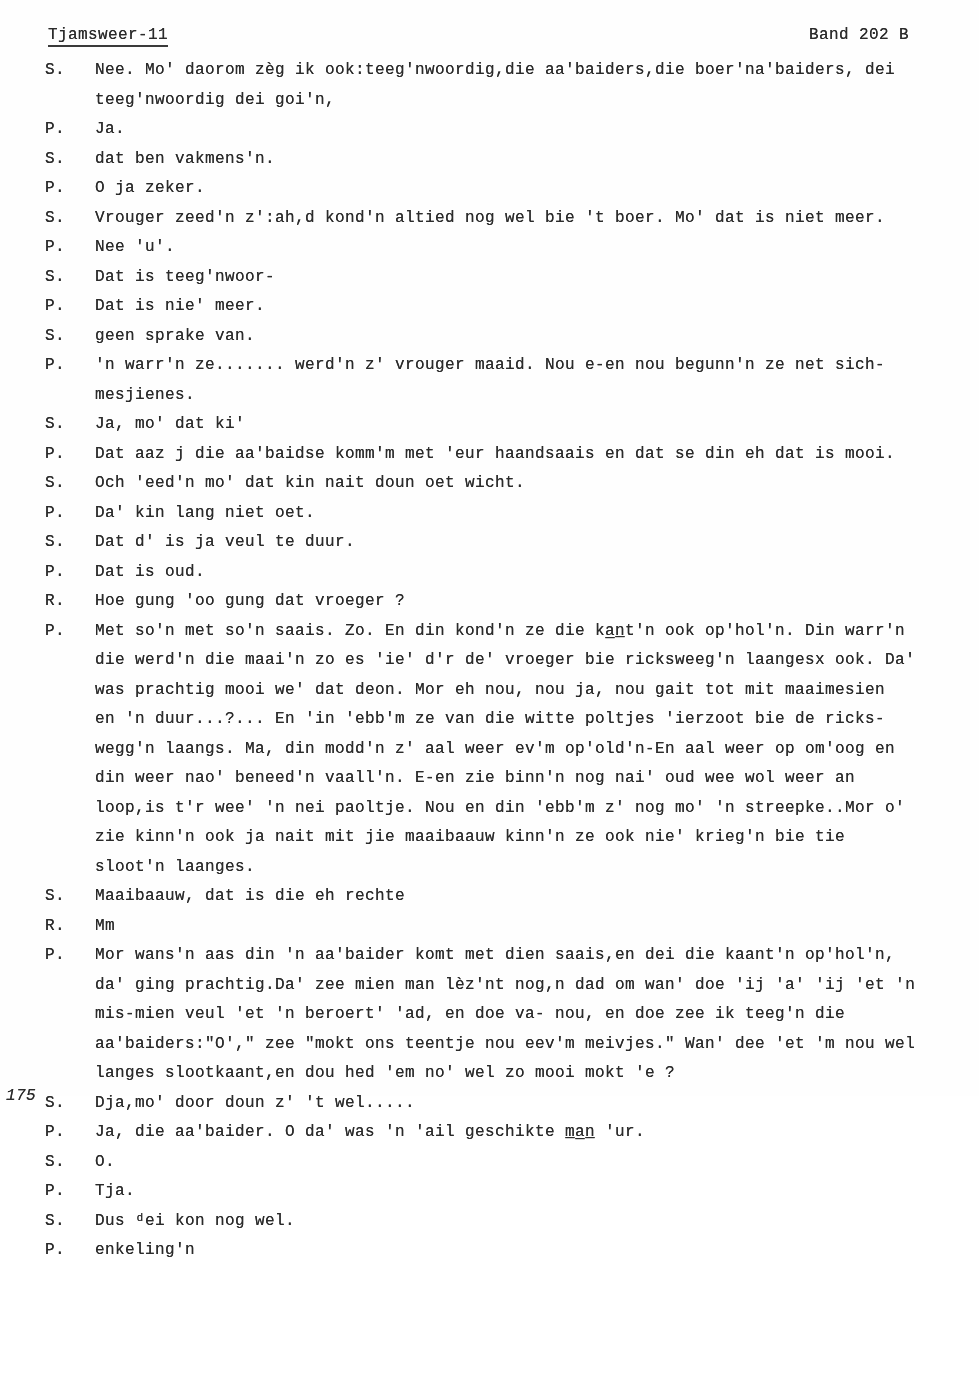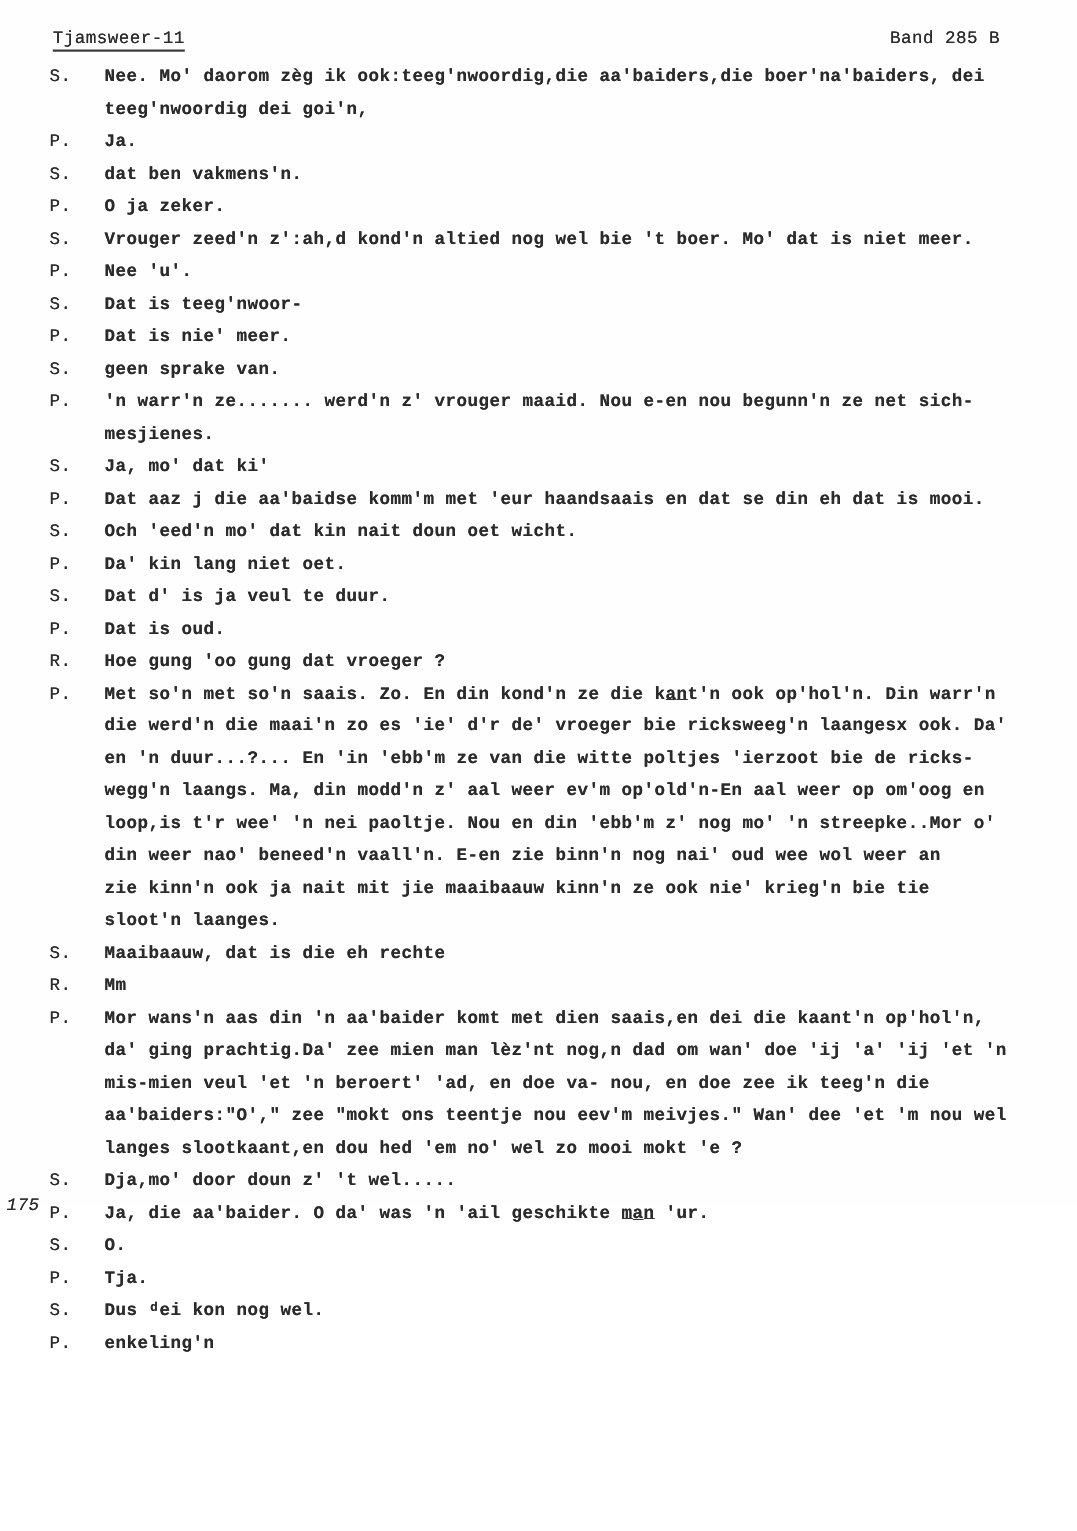--- a/index.html
+++ b/index.html
@@ -48,21 +48,20 @@
   }
   .speaker {
     flex: 0 0 50px;
     font-size: 16px;
     line-height: 29.5px;
     letter-spacing: 0.4px;
     text-shadow: 0 0 0.5px #444;
   }
   .lines {
     flex: 1;
-    font-weight: bold;
   }
   .line {
     font-size: 16px;
     line-height: 29.5px;
     letter-spacing: 0.4px;
     white-space: pre-wrap;
     text-shadow: 0 0 0.5px #444;
   }
   .margin-num {
     position: absolute;
@@ -73,21 +72,21 @@
     text-shadow: 0 0 0.5px #444;
     font-style: italic;
   }
 </style>
 </head>
 <body>
 
 <div class="page">
   <div class="header">
     <span class="doc-title">Tjamsweer-11</span>
-    <span class="band-label">Band 285 B</span>
+    <span class="band-label">Band 202 B</span>
   </div>
   <div class="margin-num">175</div>
   <div class="dialogue" id="dialogue">
       <div class="entry">
         <span class="speaker">S.</span>
         <div class="lines">
           <div class="line">Nee. Mo' daorom zèg ik ook:teeg'nwoordig,die aa'baiders,die boer'na'baiders, dei</div>
           <div class="line">teeg'nwoordig dei goi'n,</div>
         </div>
       </div>
@@ -186,24 +185,25 @@
         <span class="speaker">R.</span>
         <div class="lines">
           <div class="line">Hoe gung 'oo gung dat vroeger ?</div>
         </div>
       </div>
       <div class="entry">
         <span class="speaker">P.</span>
         <div class="lines">
           <div class="line">Met so'n met so'n saais. Zo. En din kond'n ze die ka̲n̲t'n ook op'hol'n. Din warr'n</div>
           <div class="line">die werd'n die maai'n zo es 'ie' d'r de' vroeger bie ricksweeg'n laangesx ook. Da'</div>
+          <div class="line">was prachtig mooi we' dat deon. Mor eh nou, nou ja, nou gait tot mit maaimesien</div>
           <div class="line">en 'n duur...?... En 'in 'ebb'm ze van die witte poltjes 'ierzoot bie de ricks-</div>
           <div class="line">wegg'n laangs. Ma, din modd'n z' aal weer ev'm op'old'n-En aal weer op om'oog en</div>
+          <div class="line">din weer nao' beneed'n vaall'n. E-en zie binn'n nog nai' oud wee wol weer an</div>
           <div class="line">loop,is t'r wee' 'n nei paoltje. Nou en din 'ebb'm z' nog mo' 'n streepke..Mor o'</div>
-          <div class="line">din weer nao' beneed'n vaall'n. E-en zie binn'n nog nai' oud wee wol weer an</div>
           <div class="line">zie kinn'n ook ja nait mit jie maaibaauw kinn'n ze ook nie' krieg'n bie tie</div>
           <div class="line">sloot'n laanges.</div>
         </div>
       </div>
       <div class="entry">
         <span class="speaker">S.</span>
         <div class="lines">
           <div class="line">Maaibaauw, dat is die eh rechte</div>
         </div>
       </div>

